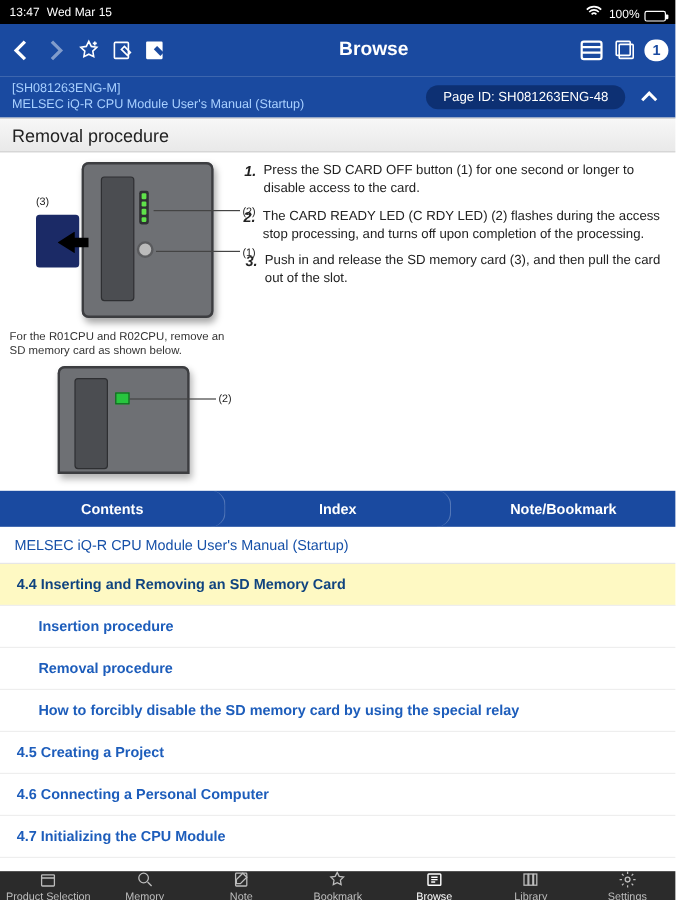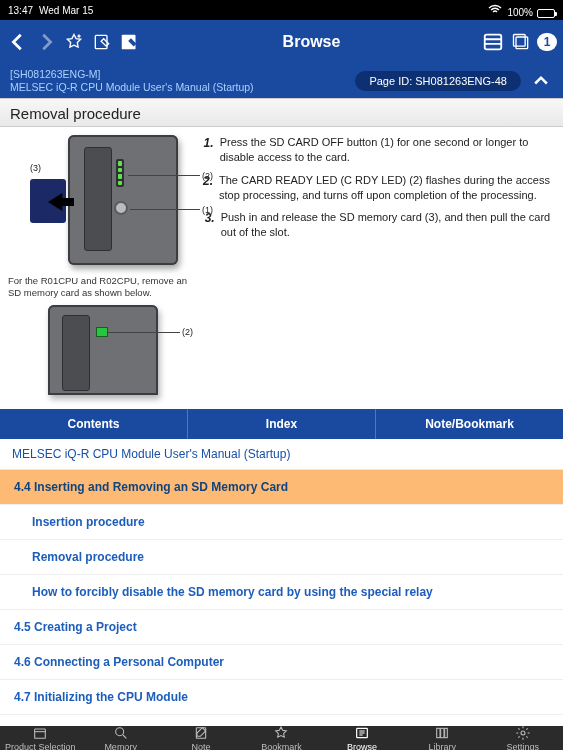--- a/index.html
+++ b/index.html
@@ -133,26 +133,26 @@
   .steps { flex:1; }
   .step { display:flex; gap:6px; margin-bottom:8px; line-height:1.35;}
   .step .num{ font-weight:700; font-style:italic; font-size:12px; width:14px; text-align:right;}
   
   .tabs {
     display:flex;
     height: 30px;
     background:#1a4aa0;
     color:#fff;
   }
-  .tabs .tab{flex:1;display:flex;align-items:center;justify-content:center;font-size:12px;font-weight:600;border-right:1px solid rgba(255,255,255,.25);}
+  .tabs .tab{flex:1;display:flex;align-items:center;justify-content:center;font-size:12px;font-weight:600;border-right:1px solid rgba(255,255,255,.25);border-radius:12px;}
   .tabs .tab:last-child{border-right:none;}
   
   .toc-title{ color:#1650a8; padding:8px 12px; font-size:12px; border-bottom:1px solid #e6e6e6;}
   .toc-item { padding: 10px 14px; font-size:12px; color:#1d5dbb; font-weight:600; border-bottom:1px solid #eee;}
-  .toc-item.selected{ background:#fdba74; color:#10447f;}
+  .toc-item.selected{ background:#fef9c3; color:#10447f;}
   .toc-item.sub{ padding-left:32px;}
   
   .bottombar{
     position:absolute; bottom:0; left:0; right:0;
     height:24px;
     background:#2b2b2b;
     display:flex;
     align-items:center;
     justify-content:space-around;
     color:#bdbdbd;

